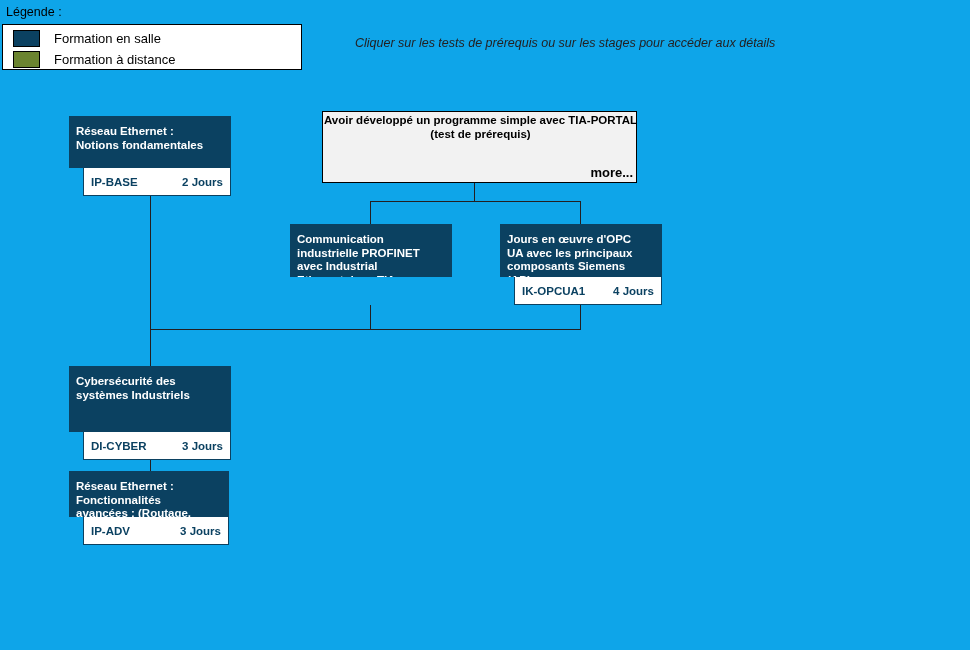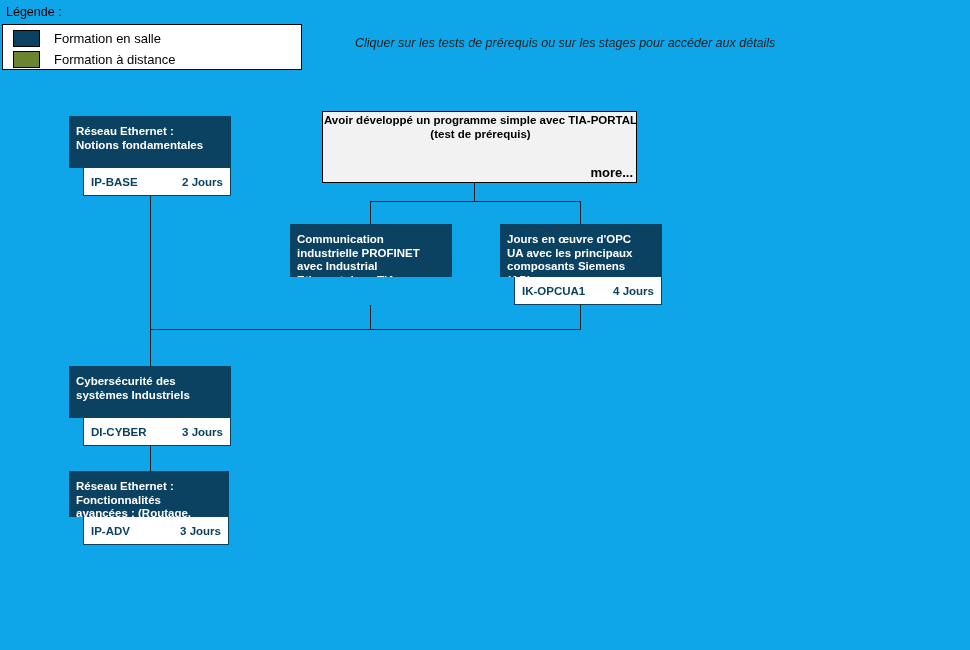--- a/index.html
+++ b/index.html
@@ -201,21 +201,21 @@
 
   <div class="card" style="left:500px; top:224px; width:162px;">
     <div class="card-head" style="height:53px;">Jours en œuvre d'OPC UA avec les principaux composants Siemens (API</div>
     <div class="card-foot">
       <span class="card-code">IK-OPCUA1</span>
       <span class="card-days">4 Jours</span>
     </div>
   </div>
 
   <div class="card" style="left:69px; top:366px; width:162px;">
-    <div class="card-head" style="height:52px;">Cybersécurité des systèmes Industriels</div>
+    <div class="card-head" style="height:66px;">Cybersécurité des systèmes Industriels</div>
     <div class="card-foot">
       <span class="card-code">DI-CYBER</span>
       <span class="card-days">3 Jours</span>
     </div>
   </div>
 
   <div class="card" style="left:69px; top:471px; width:160px;">
     <div class="card-head" style="height:46px;">Réseau Ethernet : Fonctionnalités avancées : (Routage, Pare-feu, VPN...)</div>
     <div class="card-foot">
       <span class="card-code">IP-ADV</span>

